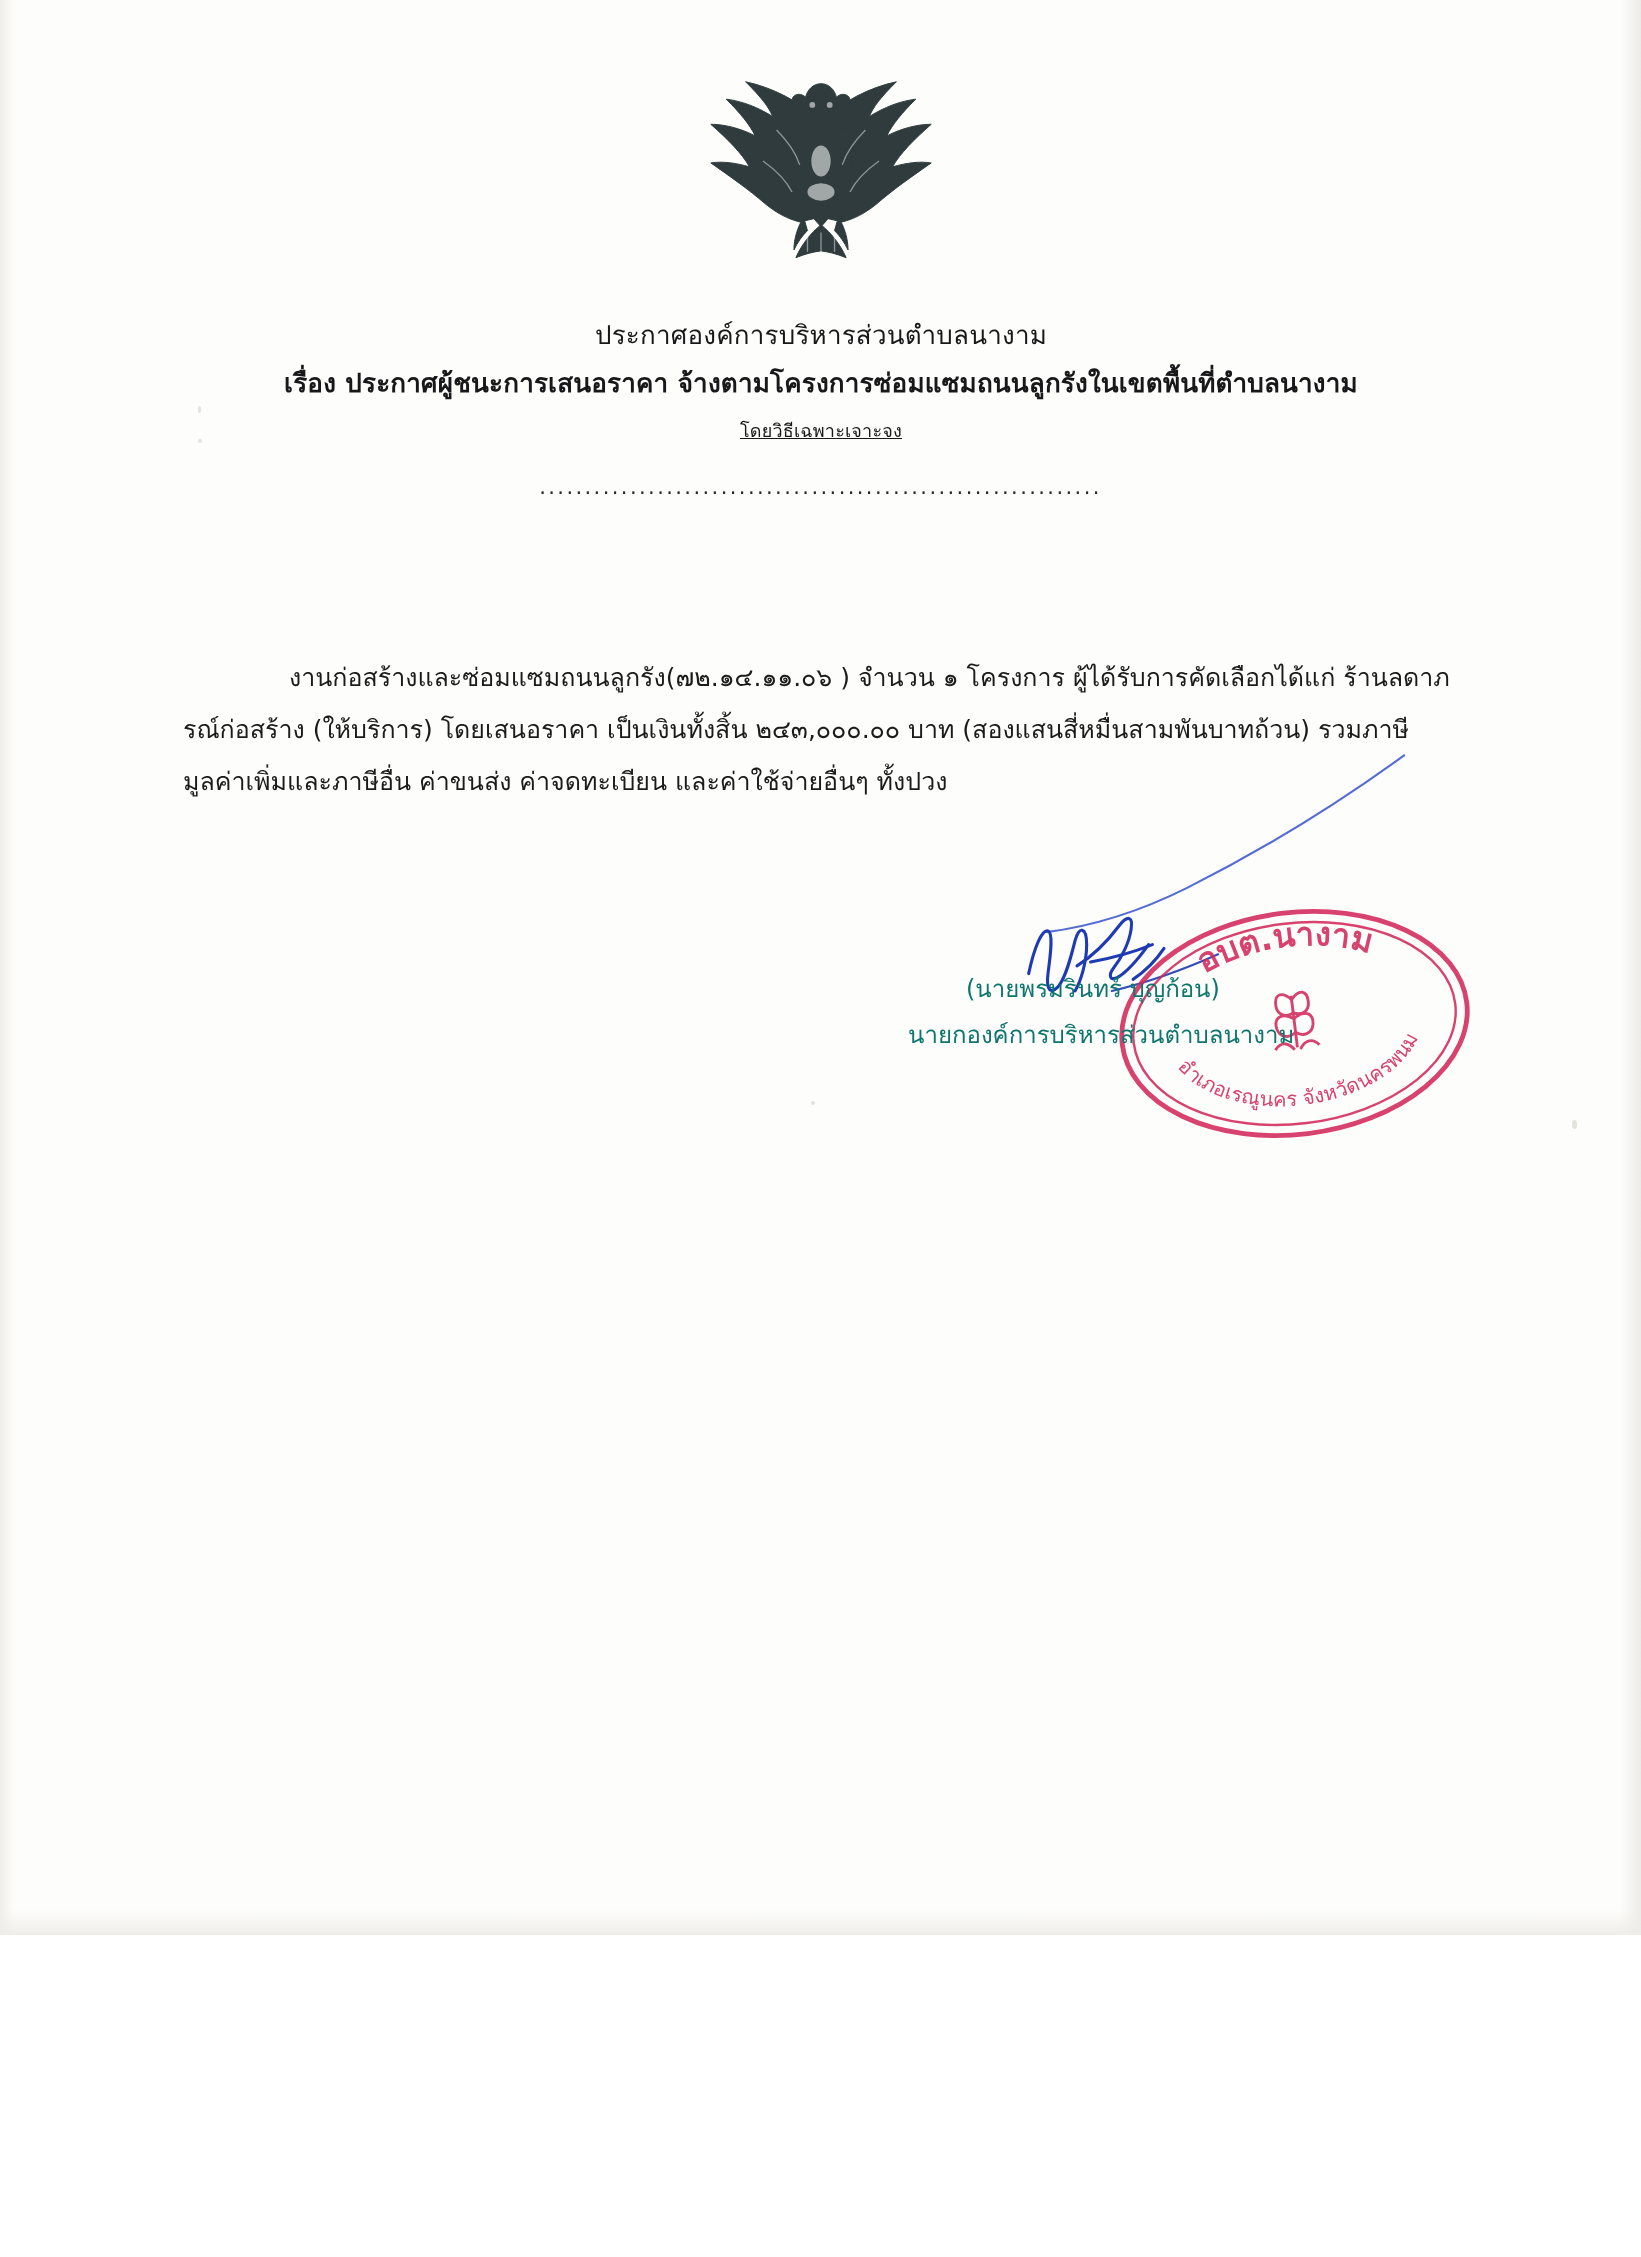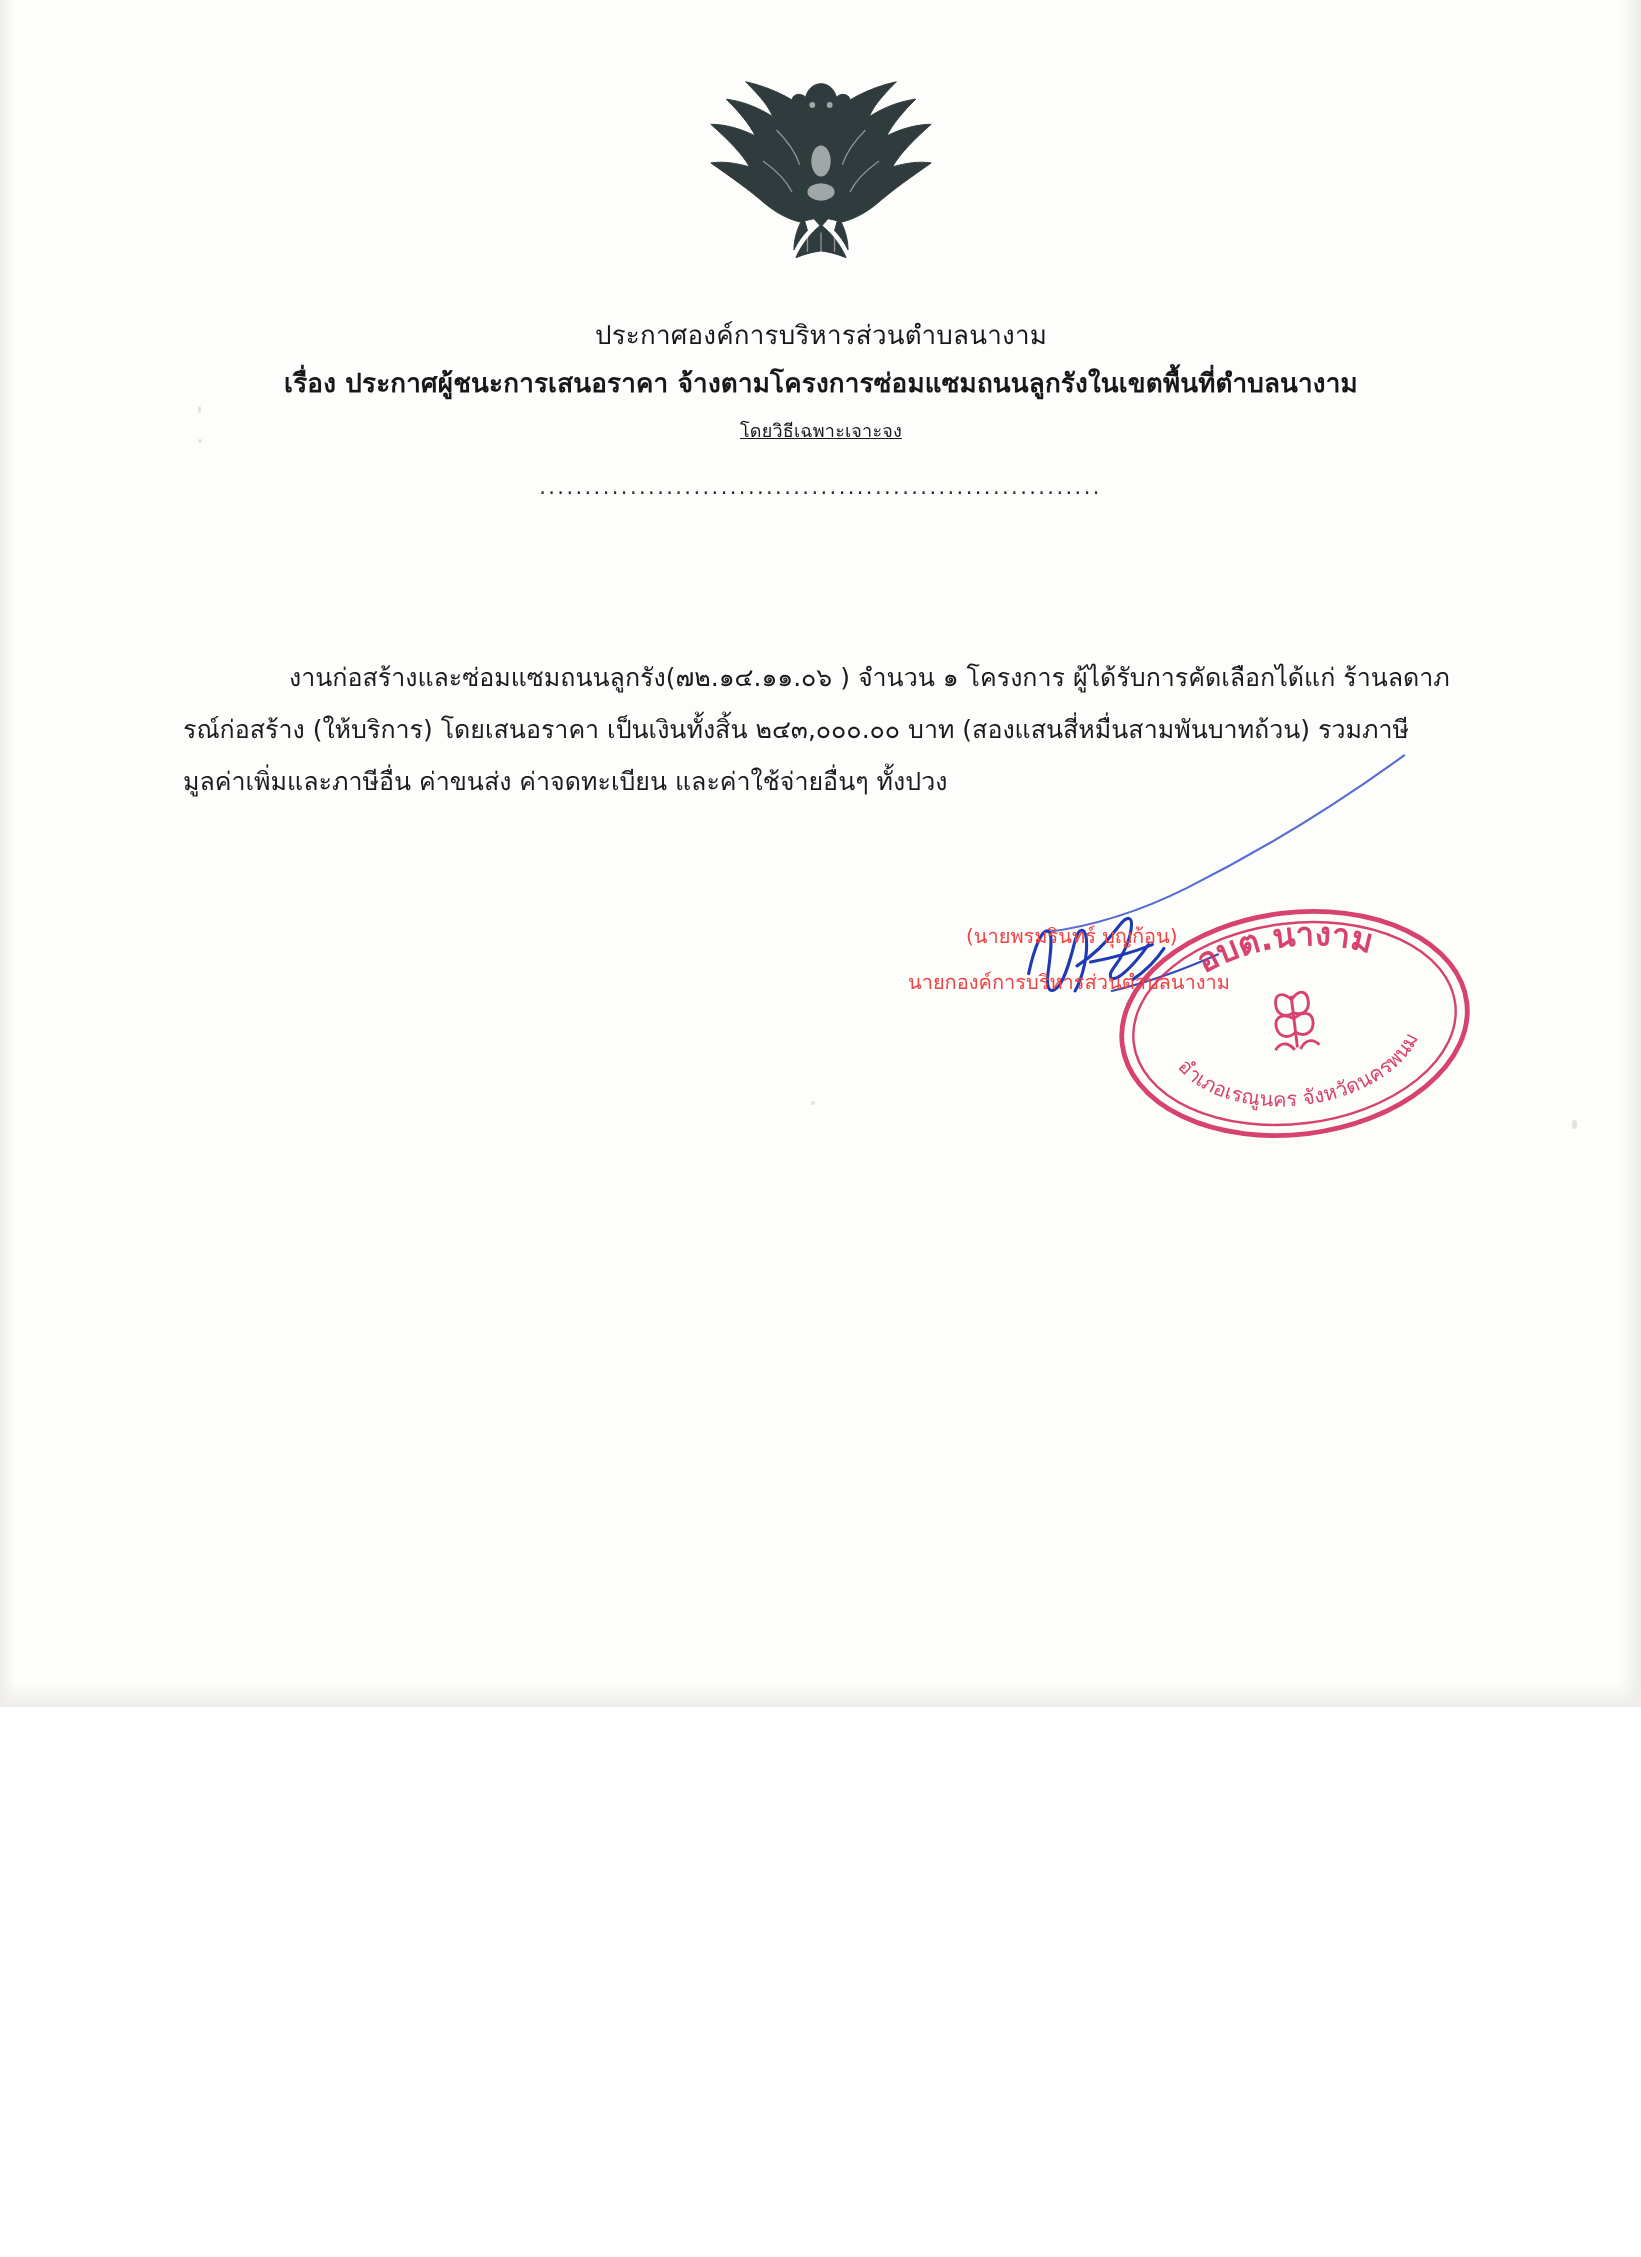--- a/index.html
+++ b/index.html
@@ -6,21 +6,21 @@
     margin: 0;
     padding: 0;
     background: #ffffff;
   }
   body {
     font-family: "DejaVu Sans", sans-serif;
   }
   .page {
     position: relative;
     width: 1641px;
-    height: 1707px;
+    height: 1935px;
     background: #fdfdfb;
     overflow: hidden;
   }
   
   .scan-edge-left {
     position: absolute;
     top: 0; left: 0;
     width: 13.5px; height: 2257px;
     background: linear-gradient(to right, #efeeea, rgba(253,253,251,0));
     pointer-events: none;
@@ -112,26 +112,26 @@
     width: 1236px;
     text-align: right;
     font-size: 25px;
     letter-spacing: 0.5px;
     color: #1b1b1b;
   }
 
   .sig-block {
     position: absolute;
     left: 676px;
-    top: 913px;
+    top: 966px;
     width: 676px;
     text-align: left;
-    font-size: 20px;
+    font-size: 24px;
     line-height: 46px;
-    color: #ef4444;
+    color: #0f766e;
   }
   .sig-name { padding-left: 290px; }
   .sig-role { padding-left: 232px; }
 
   
   .handsign {
     position: absolute;
     left: 1019px;
     top: 898px;
     width: 319px;

